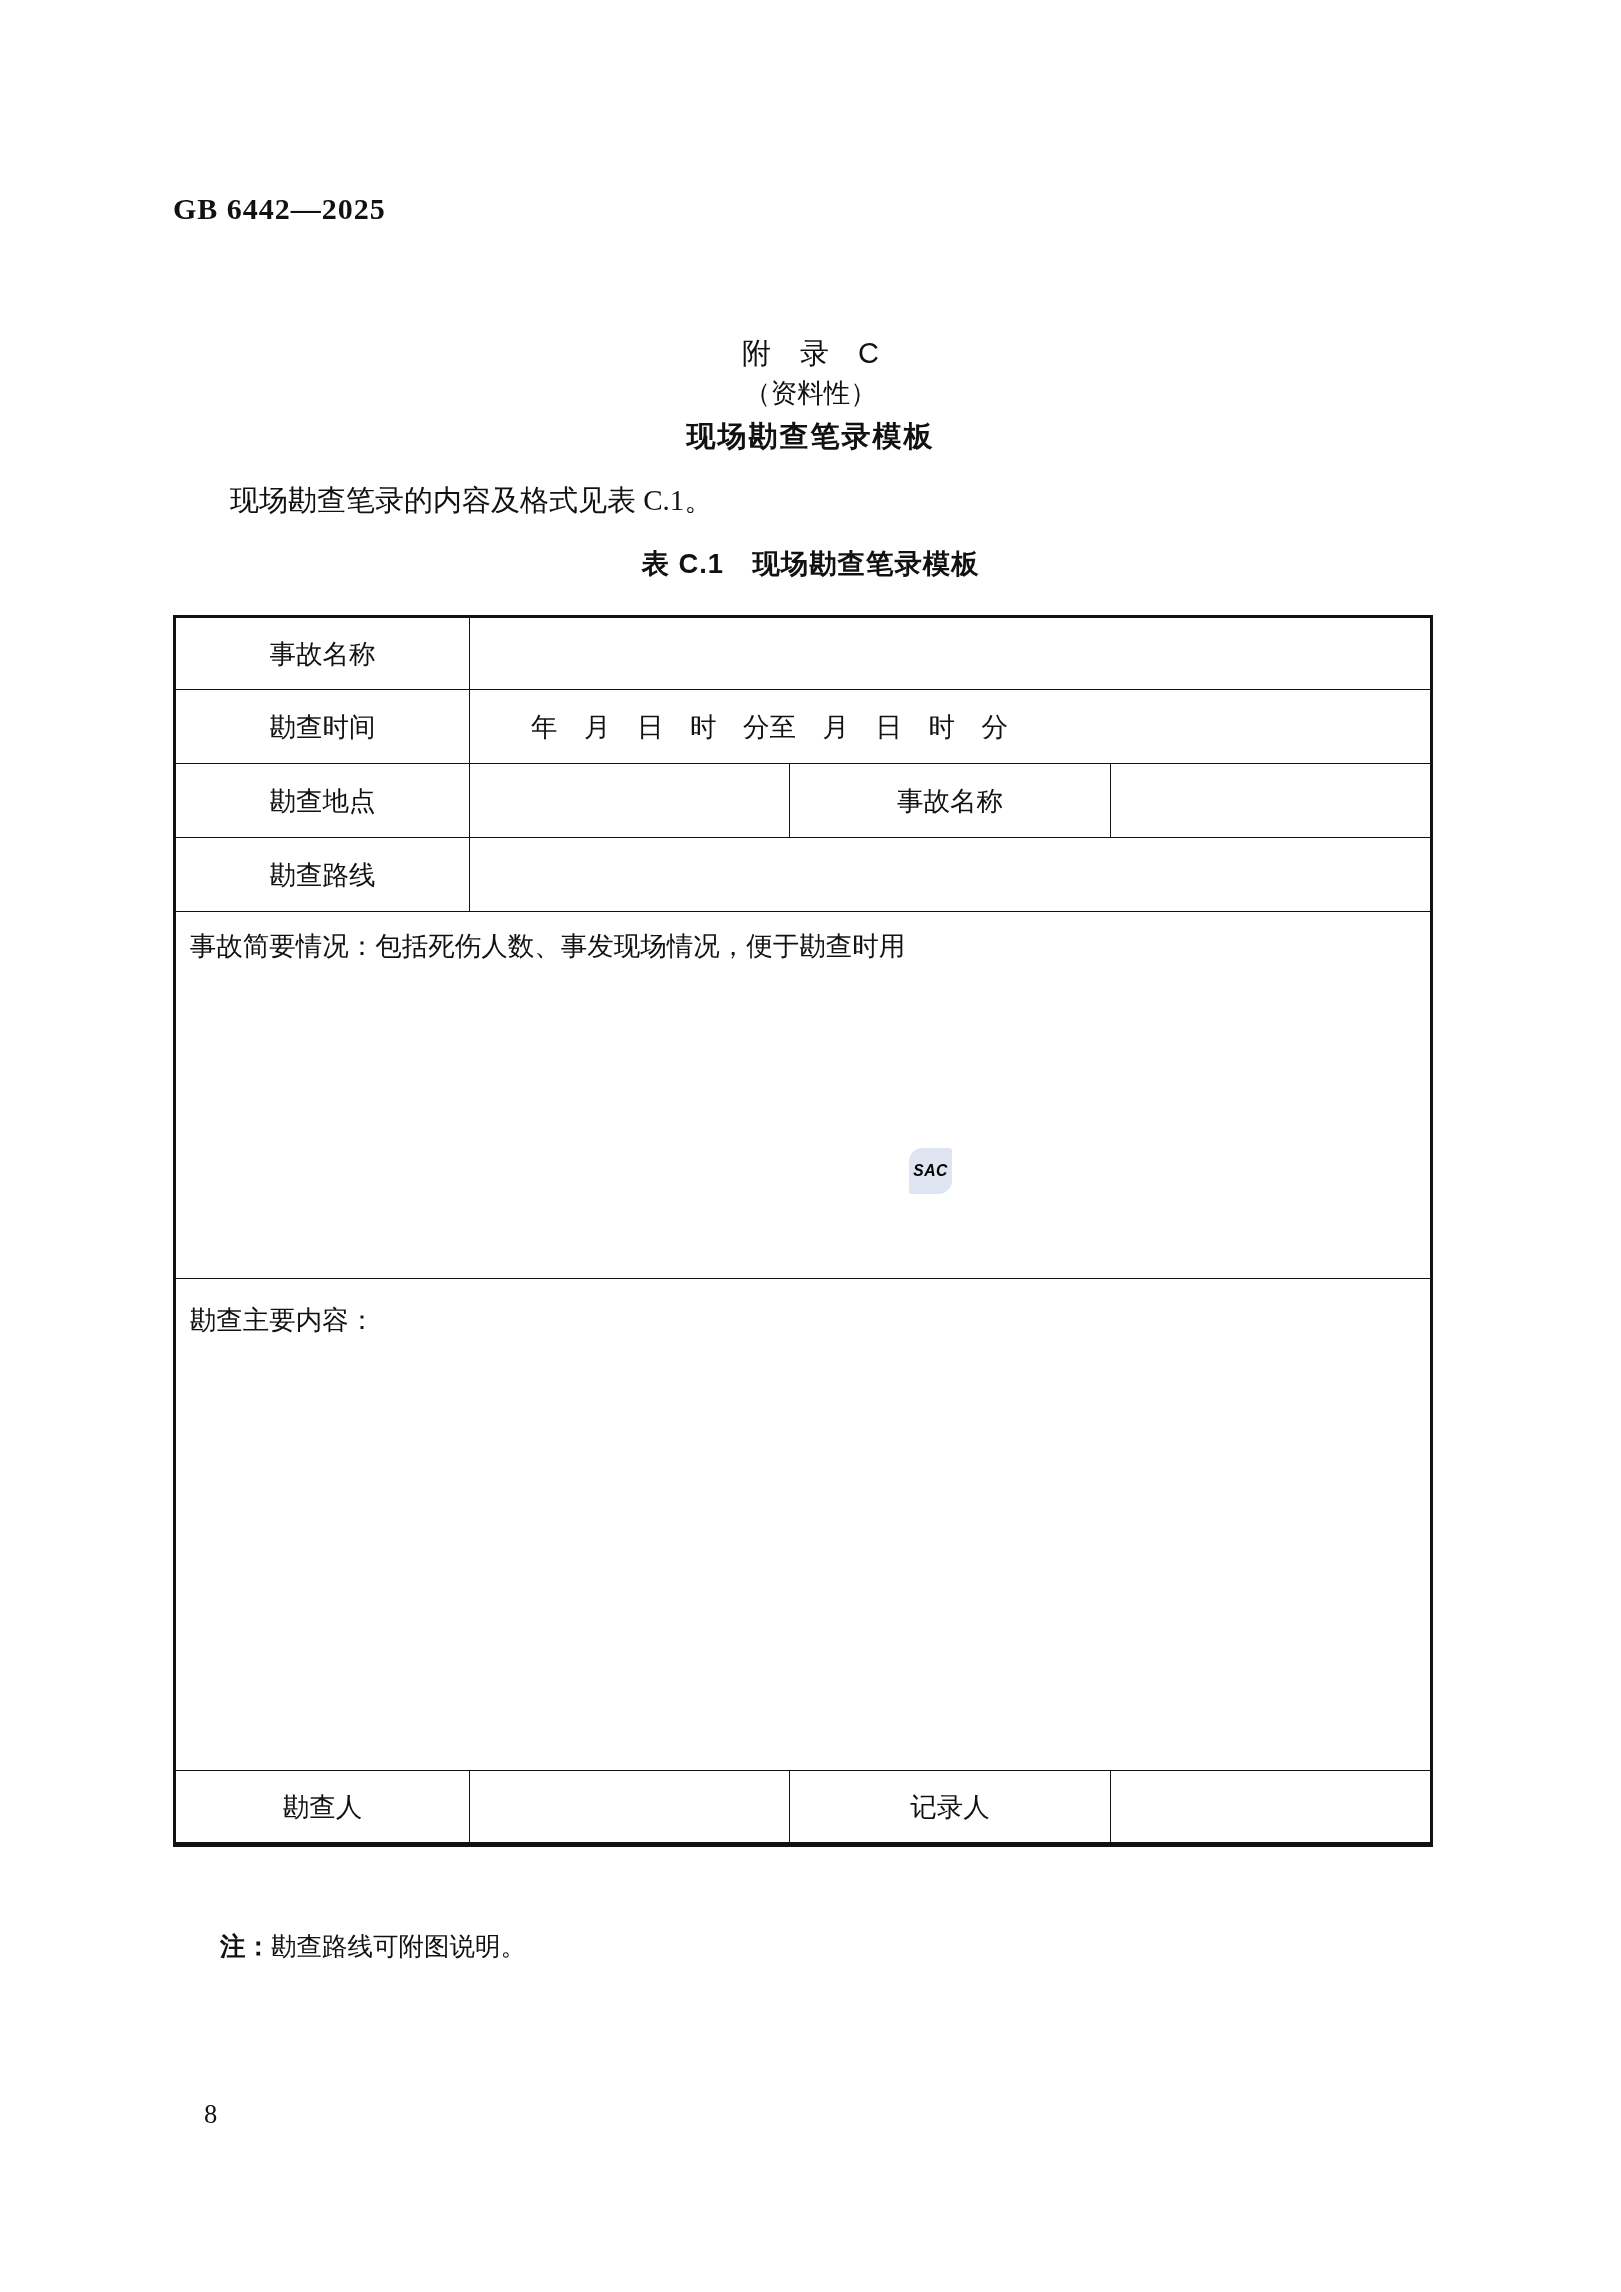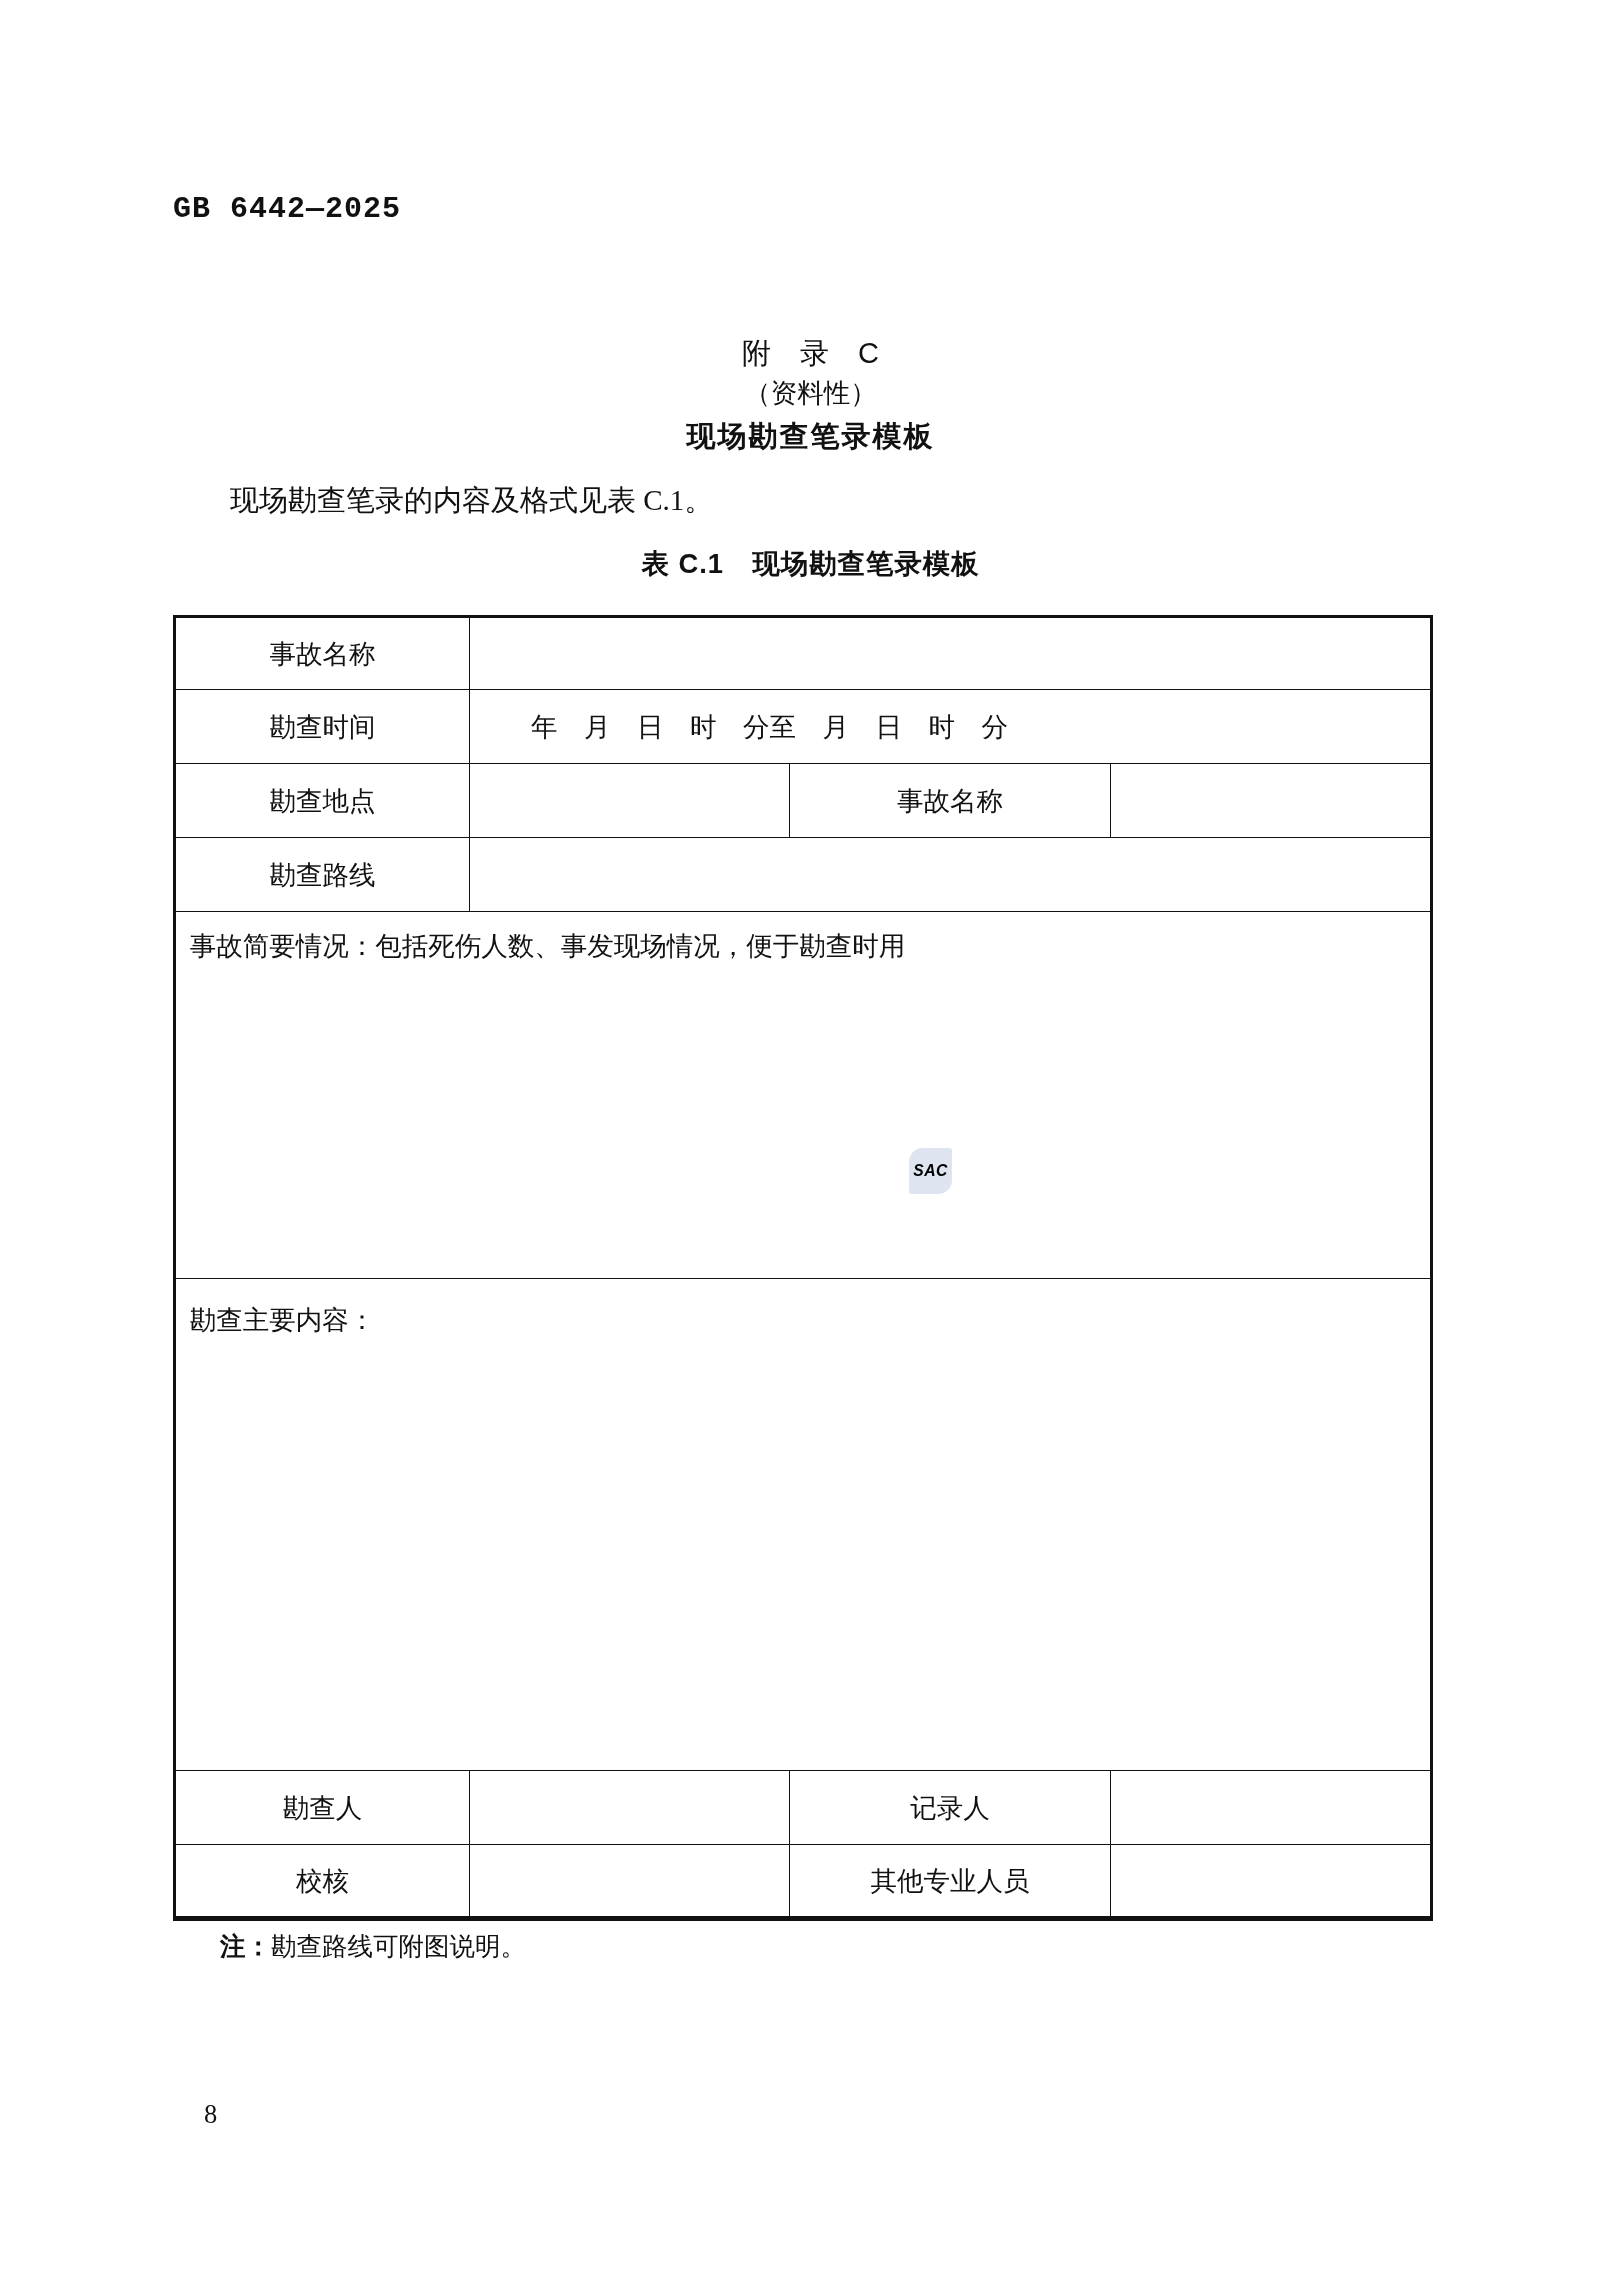--- a/index.html
+++ b/index.html
@@ -7,21 +7,21 @@
   body {
     width:1621px; height:2293px;
     position:relative;
     font-family:"Liberation Serif","DejaVu Serif",serif;
     color:#111111;
   }
   .page { position:absolute; inset:0; background:#ffffff; }
 
   .doc-header{
     position:absolute; left:173px; top:192px;
-    font-family:Liberation Mono, monospace;
+    font-family:Liberation Serif, serif;
     font-weight:bold; font-size:30px; letter-spacing:1px;
   }
 
   .centered{ position:absolute; left:0; width:1621px; text-align:center; }
   .title-line1{
     top:334px; font-family:"Liberation Sans","DejaVu Sans",sans-serif;
     font-weight:normal; font-size:29px;
   }
   .title-line2{
     top:375px; font-family:"Liberation Sans","DejaVu Sans",sans-serif;
@@ -126,26 +126,20 @@
     </tr>
     <tr style="height:492px">
       <td colspan="4" class="big-cell" style="padding-top:23px">勘查主要内容：</td>
     </tr>
     <tr style="height:74px">
       <td class="lab">勘查人</td>
       <td></td>
       <td class="lab">记录人</td>
       <td></td>
     </tr>
-    <tr style="height:74px">
-      <td class="lab">校核</td>
-      <td></td>
-      <td class="lab">其他专业人员</td>
-      <td></td>
-    </tr>
   </tbody>
     </table>
 
   <div class="watermark">
     <span>SAC</span>
   </div>
 
   <div class="note">
     <span class="note-prefix">注：</span><span>勘查路线可附图说明。</span>
   </div>

